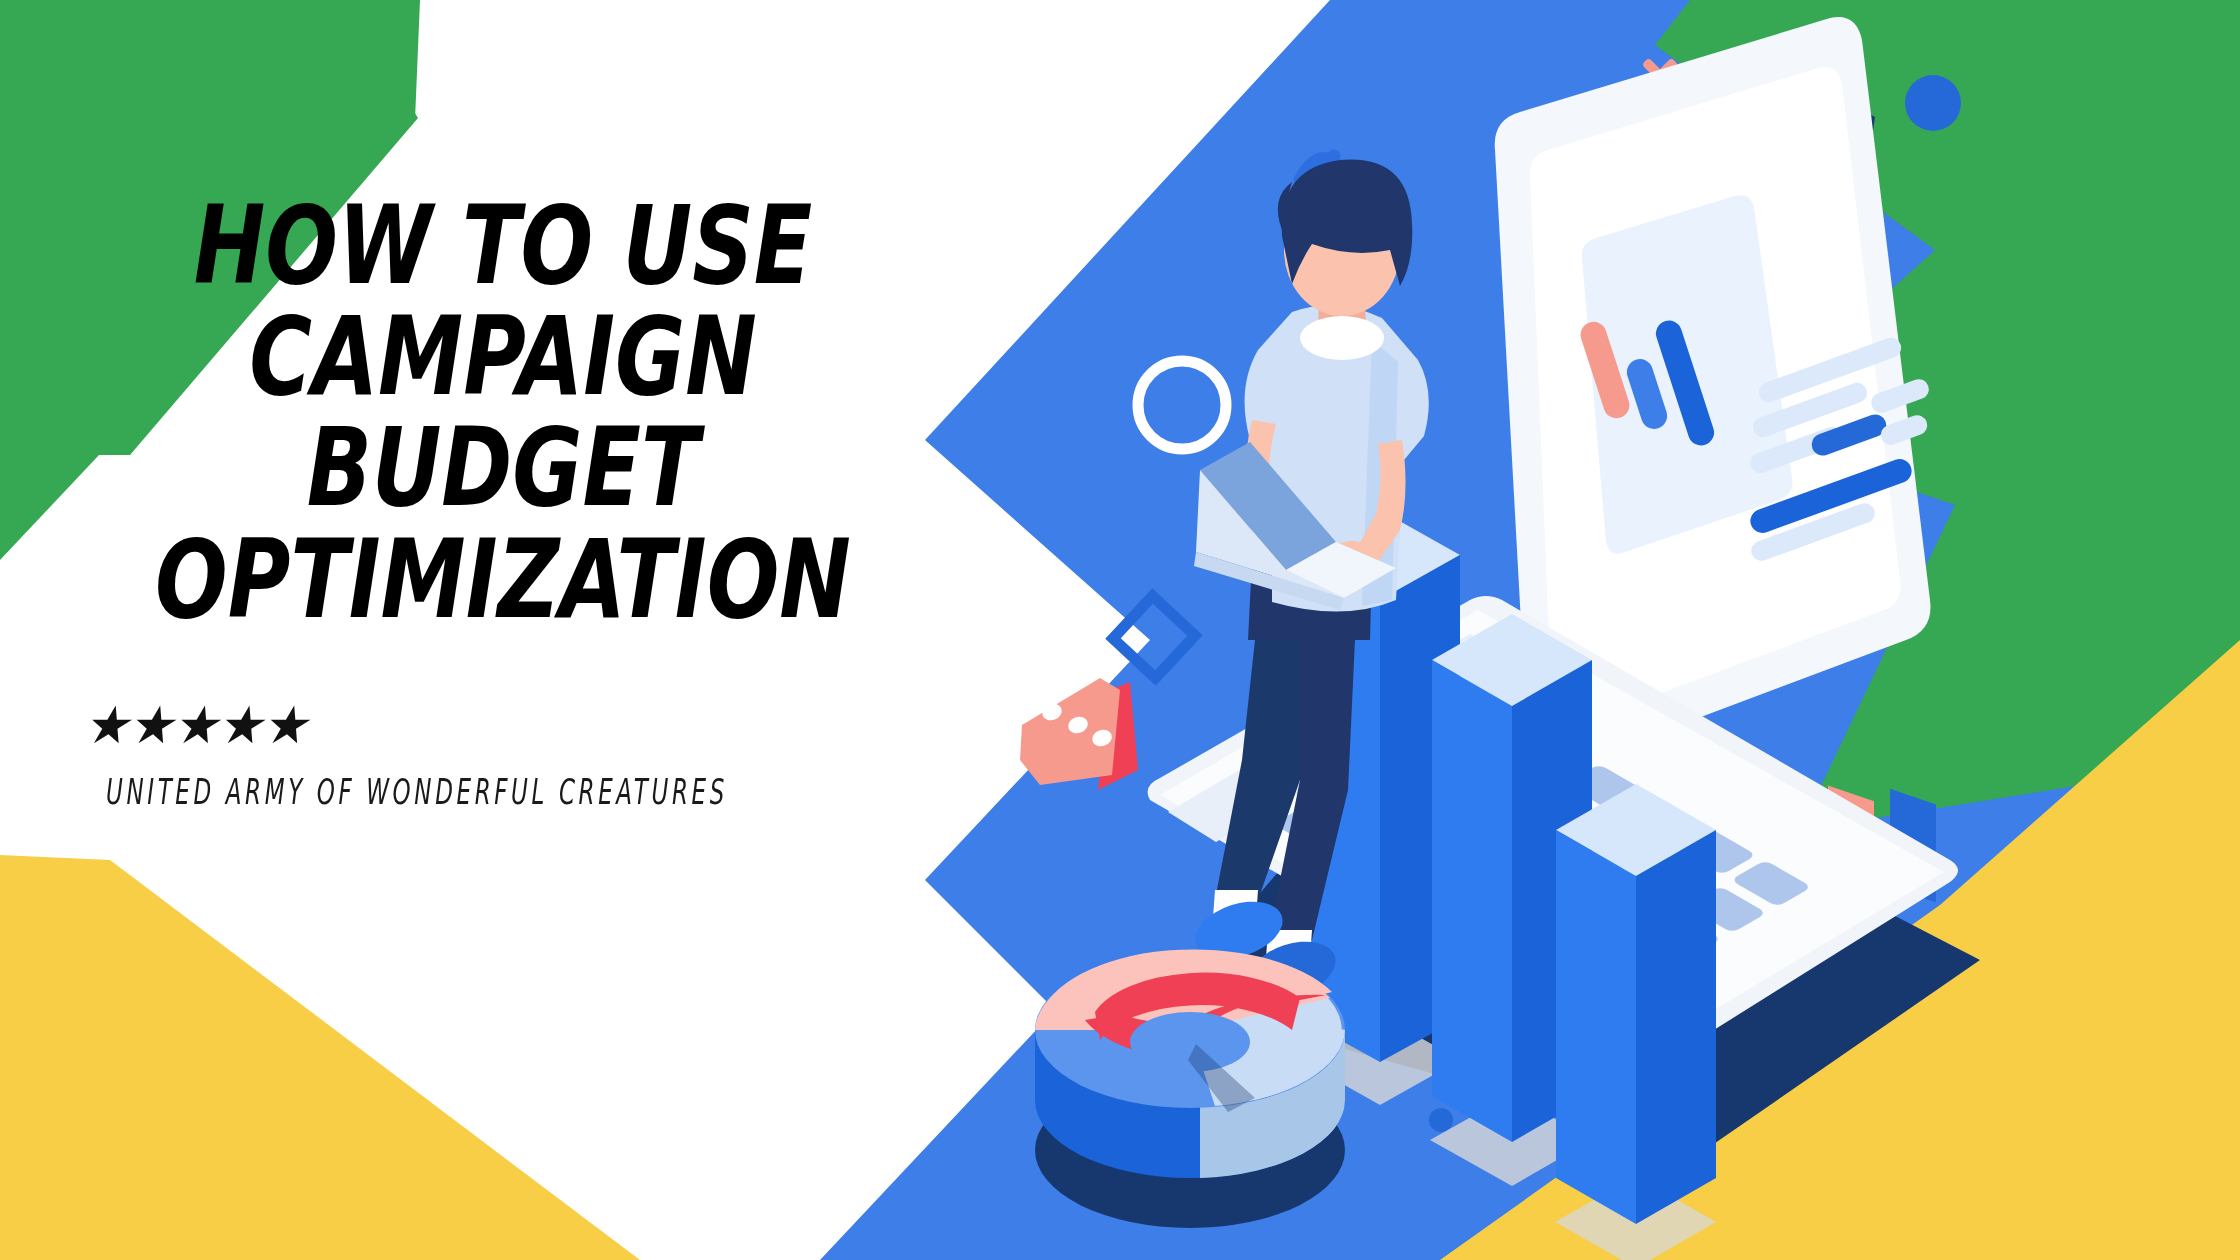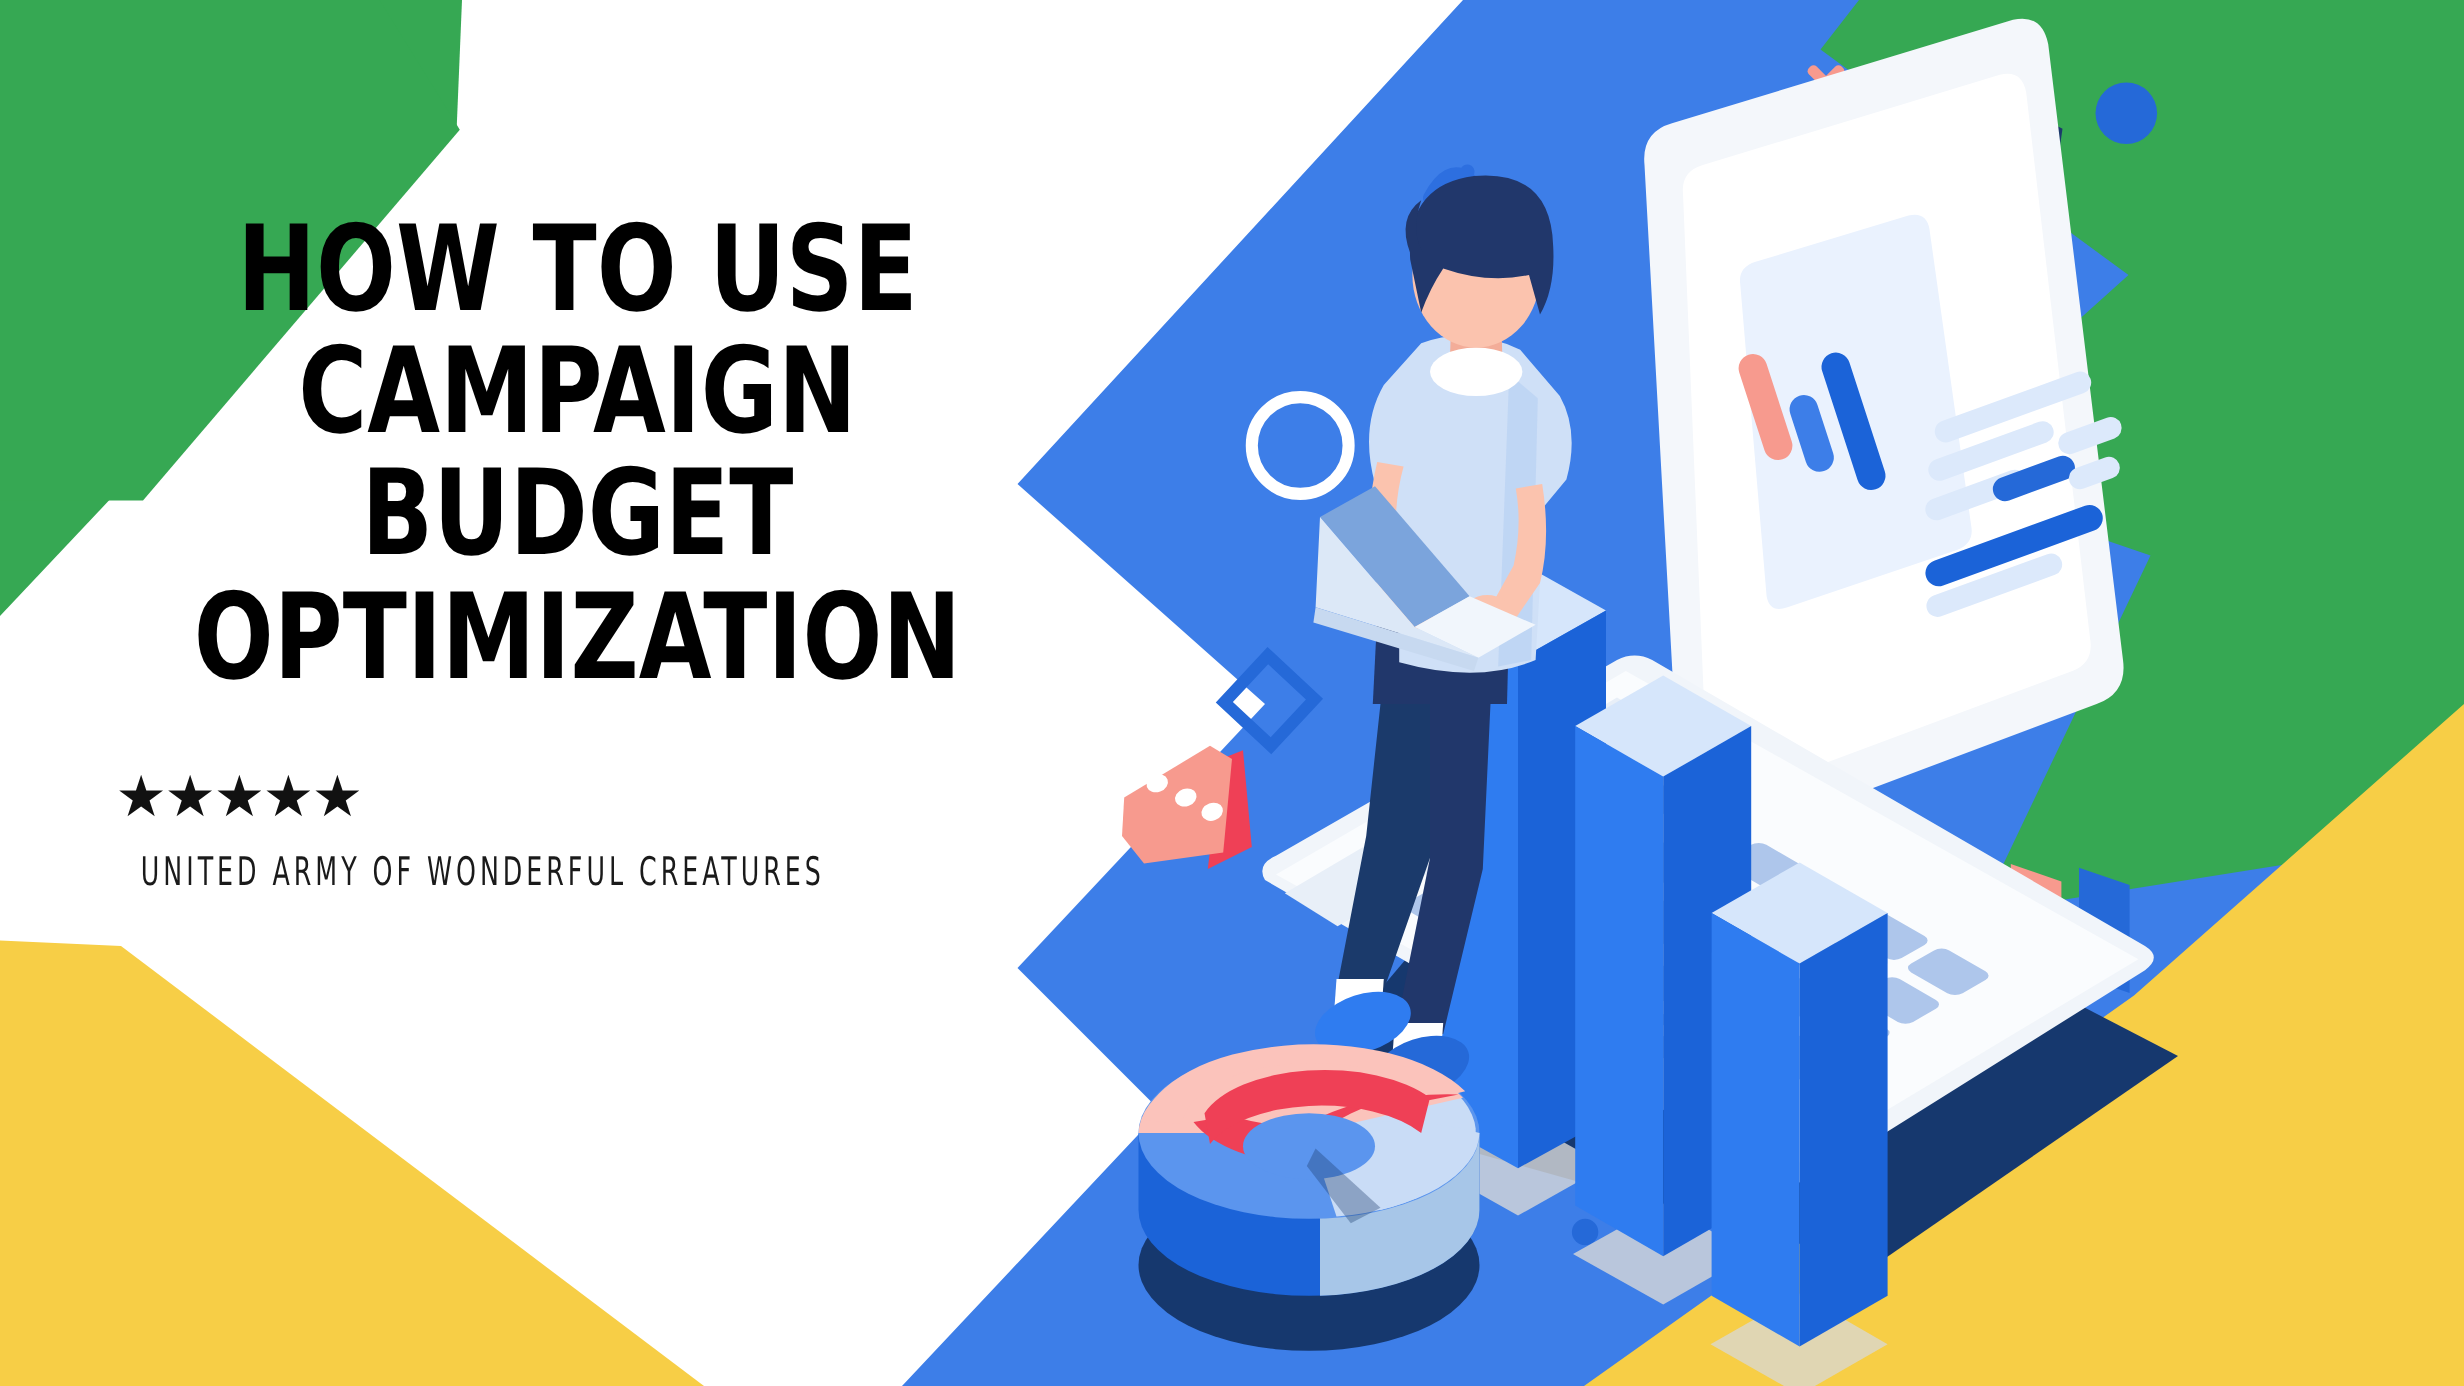--- a/index.html
+++ b/index.html
@@ -14,24 +14,25 @@
     width:2240px;
     height:1260px;
     background:#ffffff;
     overflow:hidden;
   }
   .layer { position:absolute; top:0; left:0; width:2240px; height:1260px; }
 
   
   #text-block {
     position:absolute;
-    left:120px;
+    left:98px;
     top:190px;
     width:810px;
     z-index:40;
+    font-style:italic;
   }
   #headline {
     font-family:"Liberation Sans Narrow","DejaVu Sans Condensed","Liberation Sans", sans-serif;
     font-weight:700;
     font-size:108px;
     line-height:1.03;
     letter-spacing:0px;
     color:#000000;
     text-align:center;
     transform:scaleX(0.88);

